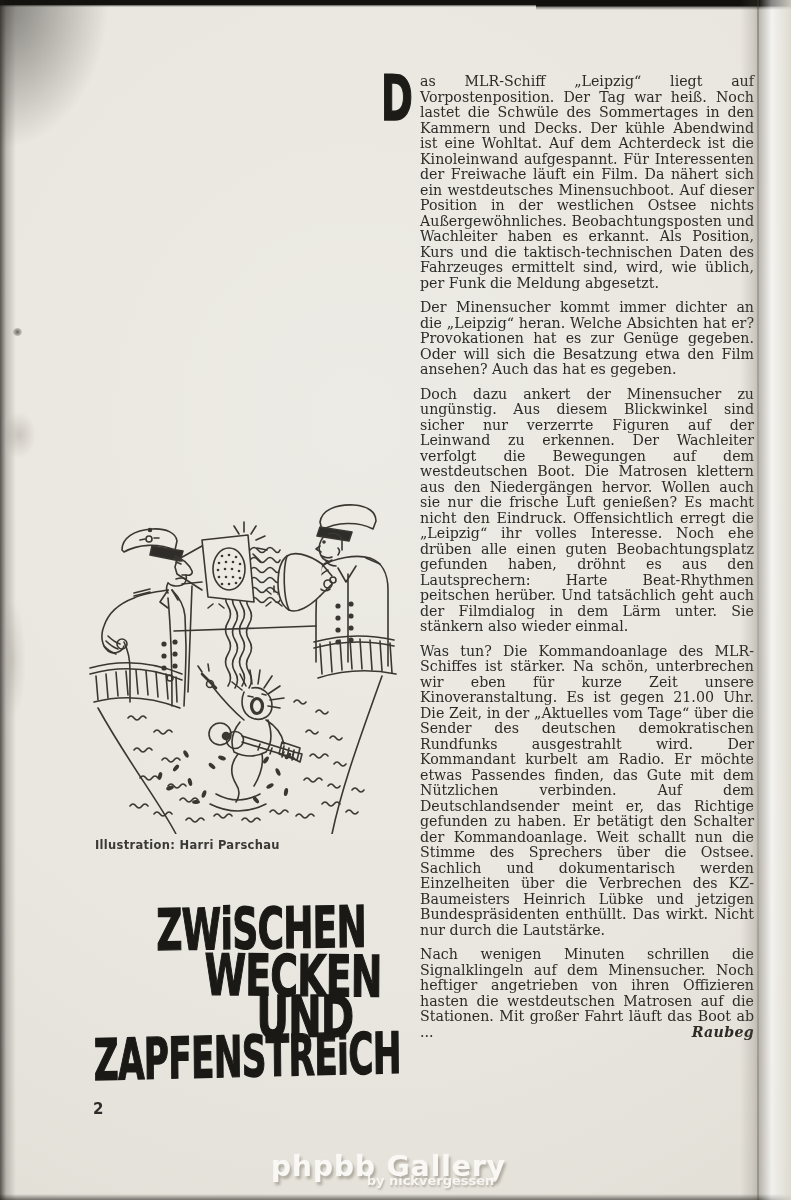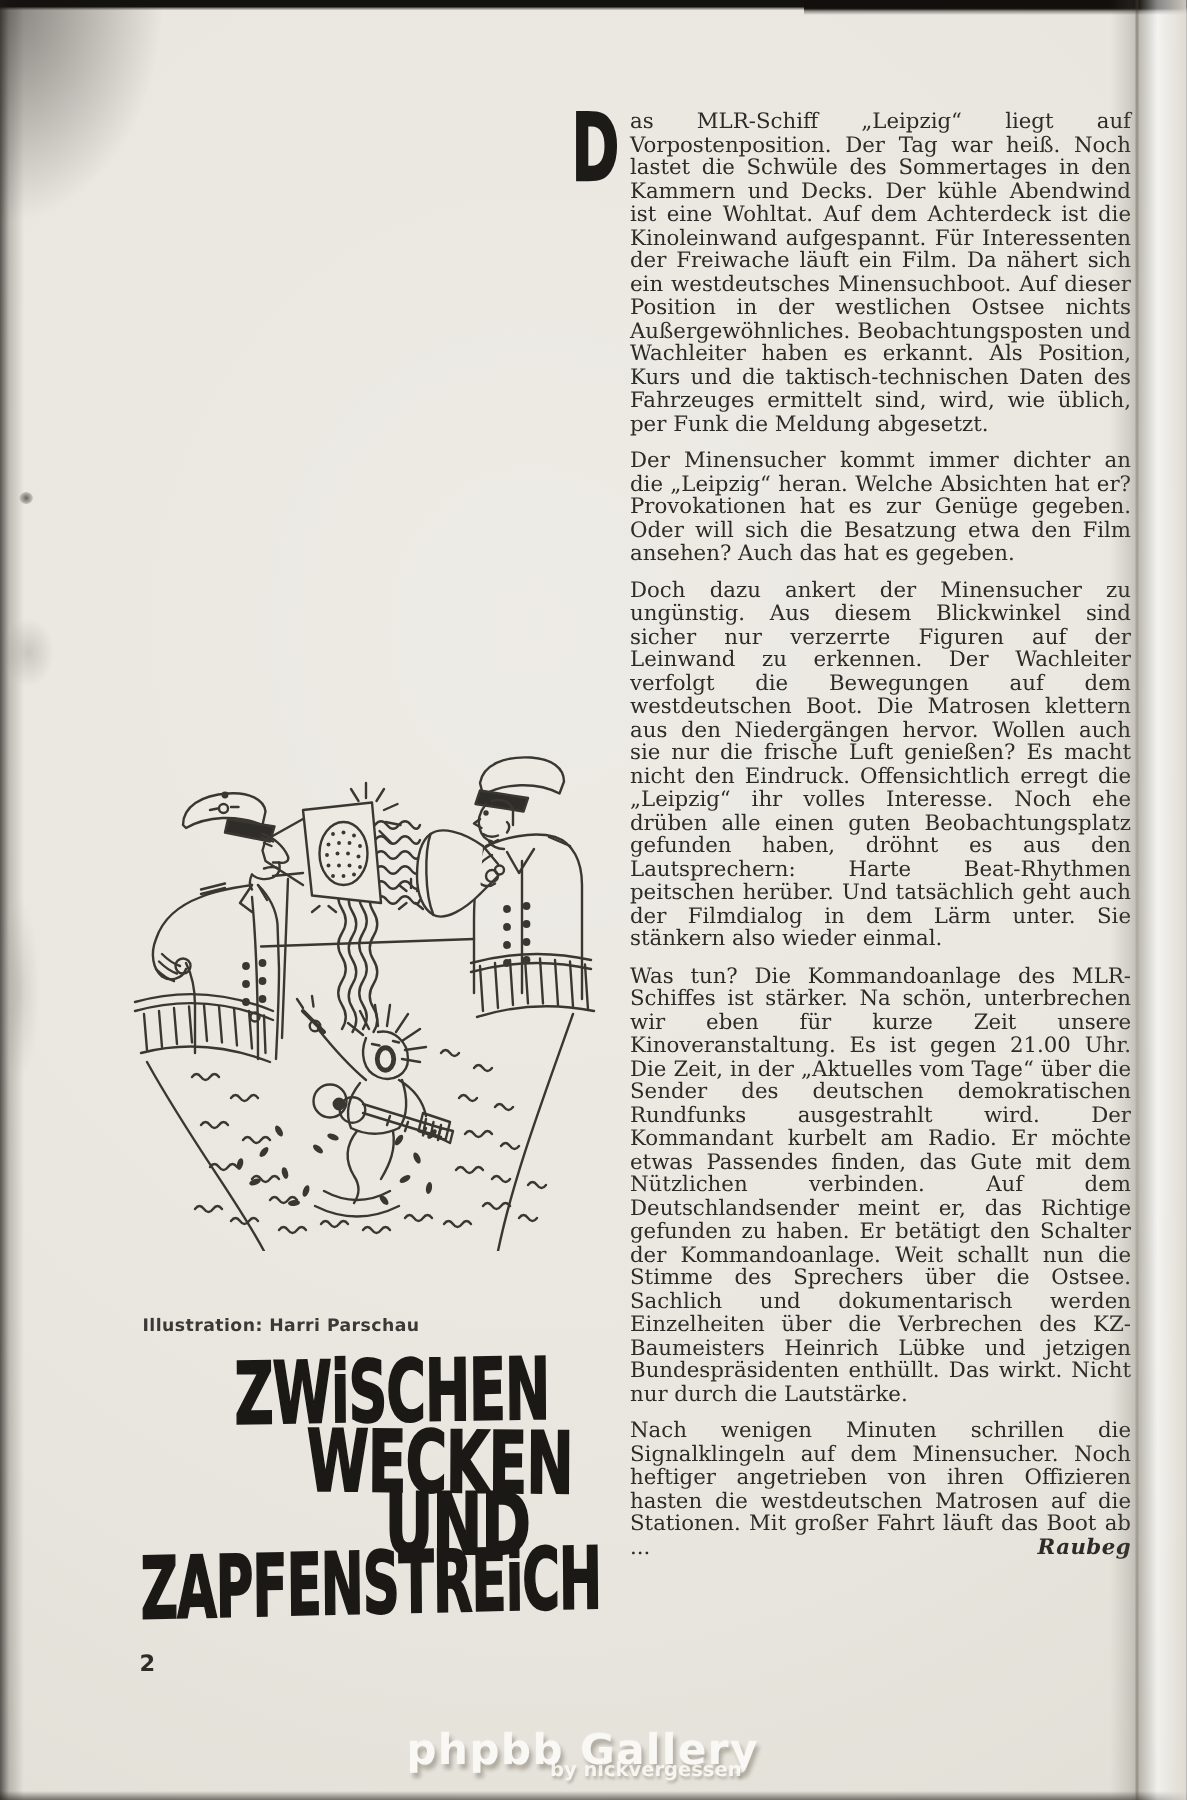--- a/index.html
+++ b/index.html
@@ -57,21 +57,21 @@
   }
   .author{
     position:absolute;right:0;bottom:0;
     font-style:italic;font-weight:bold;letter-spacing:.3px;
   }
 
   
   .illustration{position:absolute;left:70px;top:494px;width:332px;height:340px;}
   .illustration svg{width:100%;height:100%;}
   .caption{
-    position:absolute;left:95px;top:876px;
+    position:absolute;left:95px;top:838px;
     font-family:"DejaVu Sans",sans-serif;font-weight:bold;
     font-size:11.5px;letter-spacing:.3px;color:#3b3936;
   }
 
   
   .title-block{position:absolute;left:92px;top:910px;color:var(--title_ink);
     font-family:"DejaVu Sans",sans-serif;font-weight:bold;text-align:center;}
   .tl{display:block;font-size:57px;line-height:43px;white-space:nowrap;
     letter-spacing:-1px;transform-origin:0 100%;
     -webkit-text-stroke:1.4px var(--title_ink);}

